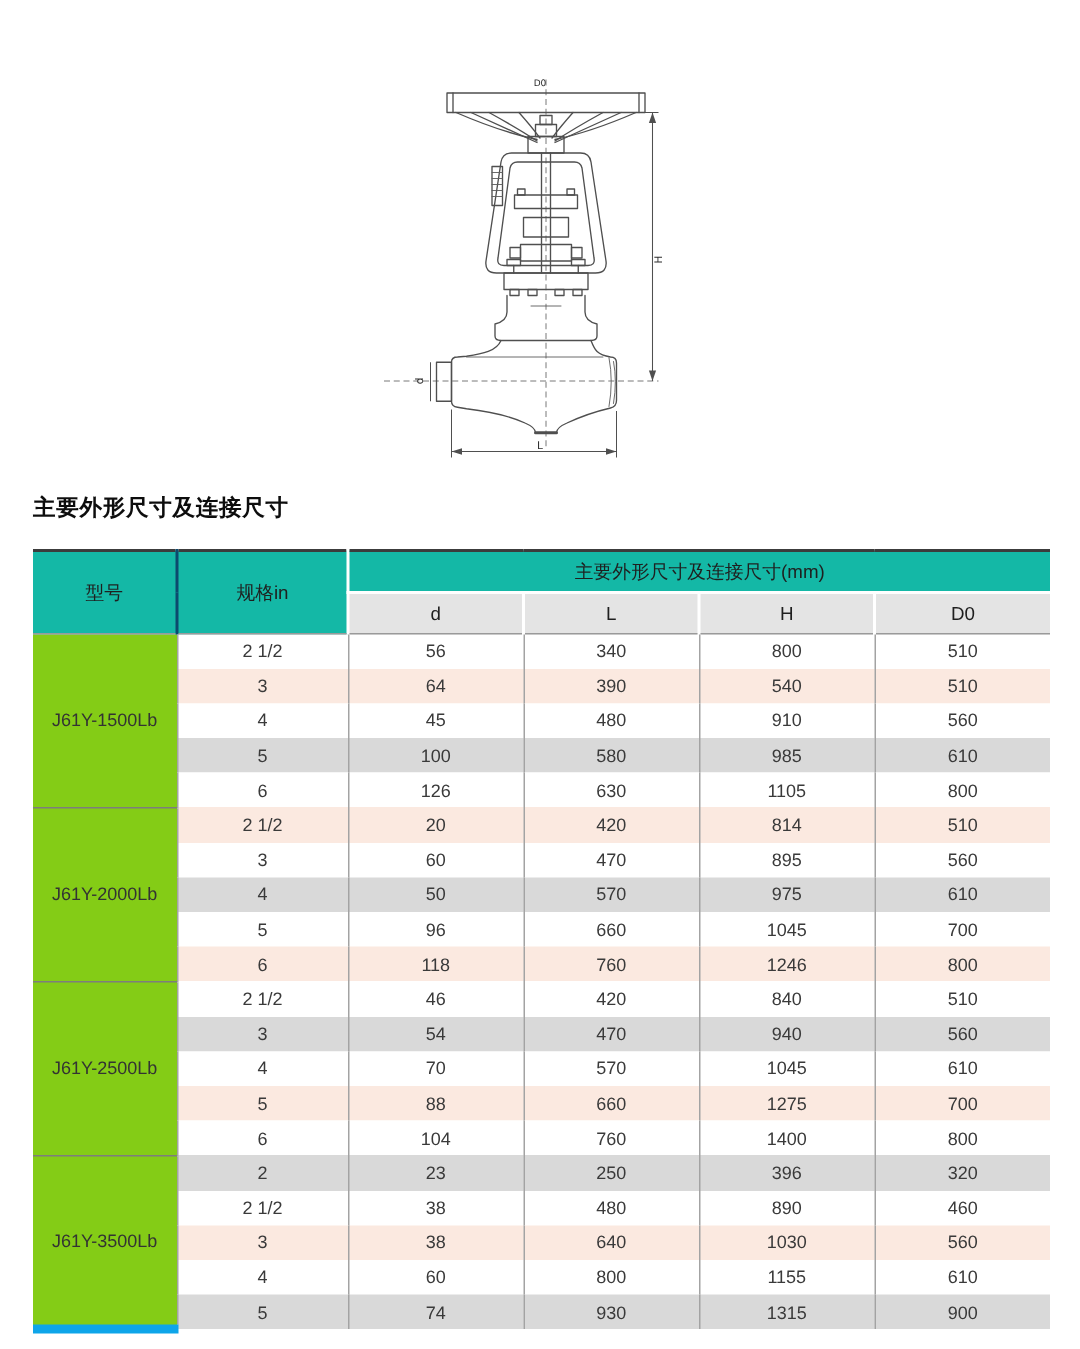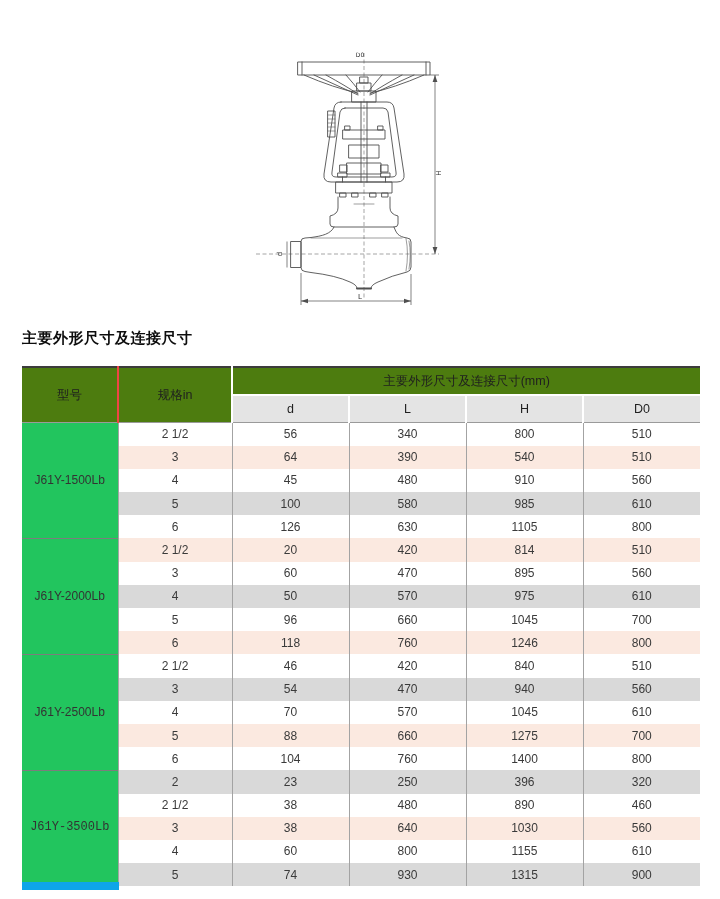--- a/index.html
+++ b/index.html
@@ -16,31 +16,31 @@
   .dwg-arrow{fill:#4f4f4f;stroke:none;}
   .dwg-text{fill:#2c2c2c;stroke:none;font-family:"DejaVu Sans",sans-serif;}
 
   
   .section-title{position:absolute;left:22px;top:329px;margin:0;font-size:15px;font-weight:bold;color:#0d0d0d;letter-spacing:0.5px;}
 
   
   .tbl-wrap{position:absolute;left:22px;top:366px;width:678px;}
   table.dims{border-collapse:collapse;table-layout:fixed;width:678px;font-size:12px;color:#3a3a3a;border-top:2px solid #3c3c3c;}
   table.dims th,table.dims td{padding:0;text-align:center;vertical-align:middle;font-weight:normal;}
-  thead th{background:#4d7c0f;height:26px;border-bottom:1px solid #9a9a9a;color:#1f1f1f;}
+  thead th{background:#14b8a6;height:26px;border-bottom:1px solid #9a9a9a;color:#1f1f1f;}
   th.hdr-cn{font-weight:bold;font-size:12.5px;}
   th.group-h{border-left:2px solid #ffffff;border-bottom:2px solid #ffffff;}
   th.dim-h{background:#e4e4e4;border-left:2px solid #ffffff;font-size:12.5px;}
-  th.spec-h{border-left:2px solid #ef4444;}
+  th.spec-h{border-left:2px solid #0c4a6e;}
   tbody tr{height:23.2px;}
   tbody td{font-size:12px;}
-  td.model{background:#22c55e;color:#333;margin-top:48px;}
+  td.model{background:#84cc16;color:#333;margin-top:48px;}
   td.spec,td.cdim{border-left:1px solid #a3a3a3;}
   td.model.gsep{border-top:1px solid #7d7d7d;}
-  td.model.glast{border-bottom:8px solid #0ea5e9;font-family:Liberation Mono, monospace;}
+  td.model.glast{border-bottom:6px solid #0ea5e9;}
   tr.rw td.spec,tr.rw td.cdim{background:#ffffff;}
   tr.rp td.spec,tr.rp td.cdim{background:#fbe9e0;}
   tr.rg td.spec,tr.rg td.cdim{background:#d9d9d9;}
 </style>
 </head>
 <body>
 
 <div class="page">
 
   <div class="drawing">

